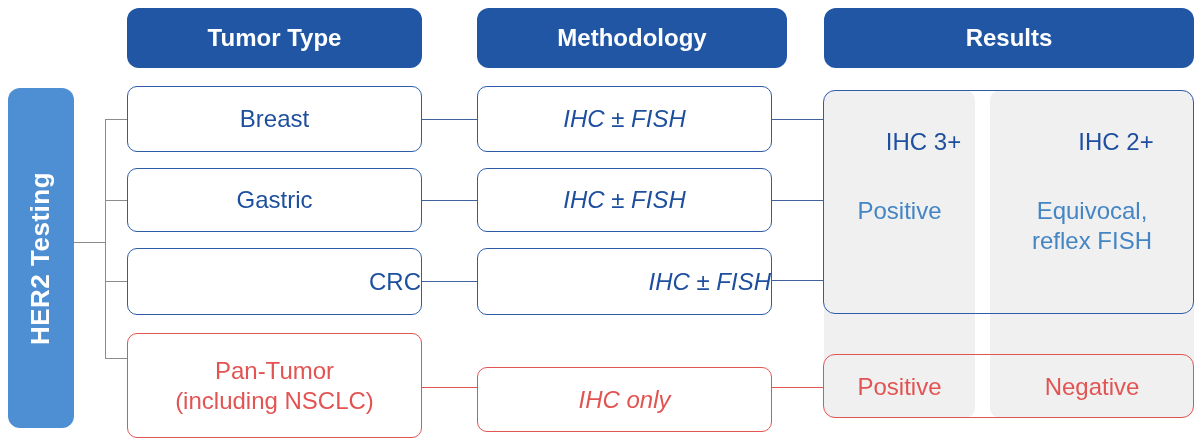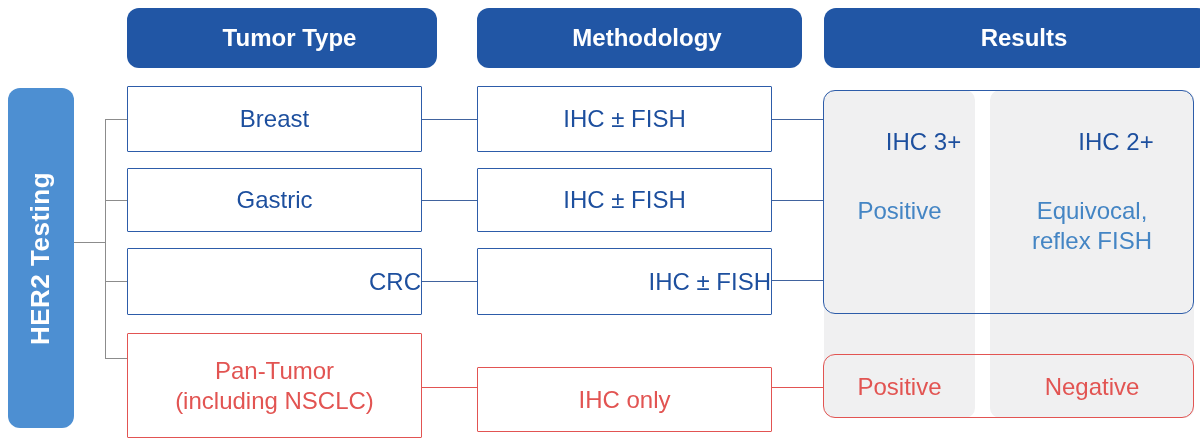--- a/index.html
+++ b/index.html
@@ -4,45 +4,45 @@
 <style>
   html,body{margin:0;padding:0;background:#ffffff;}
   .canvas{
     position:relative;width:1200px;height:447px;background:#ffffff;
     font-family:"Liberation Sans",sans-serif;overflow:hidden;
   }
   
   .col-header{
     position:absolute;top:8px;height:60px;border-radius:12px;
     background:#2156a5;color:#ffffff;font-size:24px;font-weight:bold;
-    display:flex;align-items:center;justify-content:center;padding-left:15px;
+    display:flex;align-items:center;justify-content:center;
   }
   .hdr-tumor{left:127px;width:295px;}
   .hdr-method{left:477px;width:310px;}
   .hdr-results{left:824px;width:370px;}
   
   .her2-bar{
     position:absolute;left:8px;top:88px;width:66px;height:340px;
     background:#4d8fd2;border-radius:12px;
     display:flex;align-items:center;justify-content:center;
   }
   .her2-bar span{
     transform:rotate(-90deg);white-space:nowrap;color:#ffffff;
     font-size:26px;font-weight:bold;letter-spacing:.5px;
   }
   
   .node{
-    position:absolute;background:#ffffff;border:1.5px solid #2d5ca9;border-radius:1px;
+    position:absolute;background:#ffffff;border:1.5px solid #2d5ca9;border-radius:10px;
     color:#1d4f9e;font-size:24px;display:flex;flex-direction:column;
     align-items:center;justify-content:center;text-align:center;line-height:1.25;
     box-sizing:border-box;
   }
   .node.red{border-color:#e25452;color:#e25452;}
   .col1{left:127px;width:295px;}
-  .col2{left:477px;width:295px;}
+  .col2{left:477px;width:295px;font-style:italic;}
   .row-breast{top:86px;height:66px;}
   .row-gastric{top:168px;height:64px;}
   .row-crc{top:248px;height:67px;align-items:flex-end;}
   .row-pan{top:333px;height:105px;}
   .row-ihconly{top:367px;height:65px;text-align:right;}
   
   .stripe{
     position:absolute;top:90px;height:328px;background:#f0f0f1;border-radius:10px;
   }
   .stripe-left{left:824px;width:151px;}

